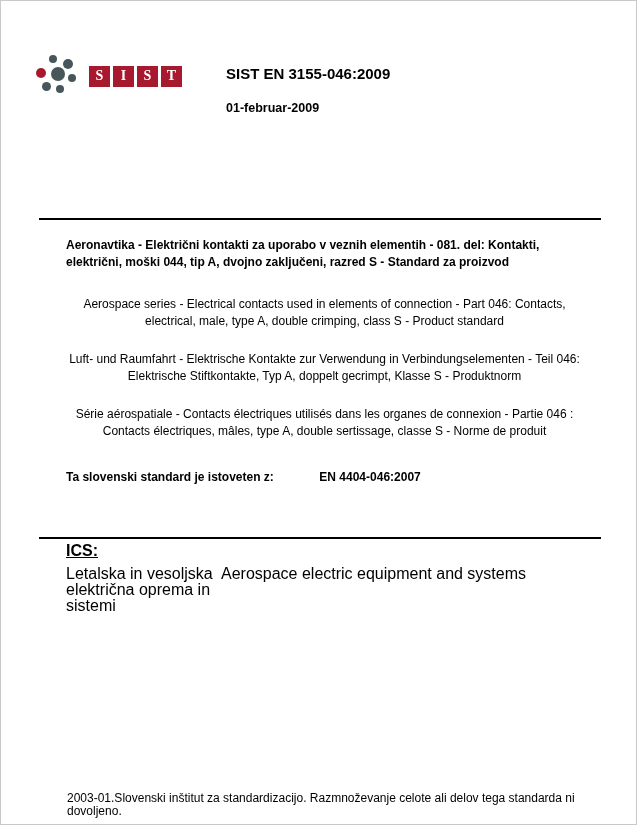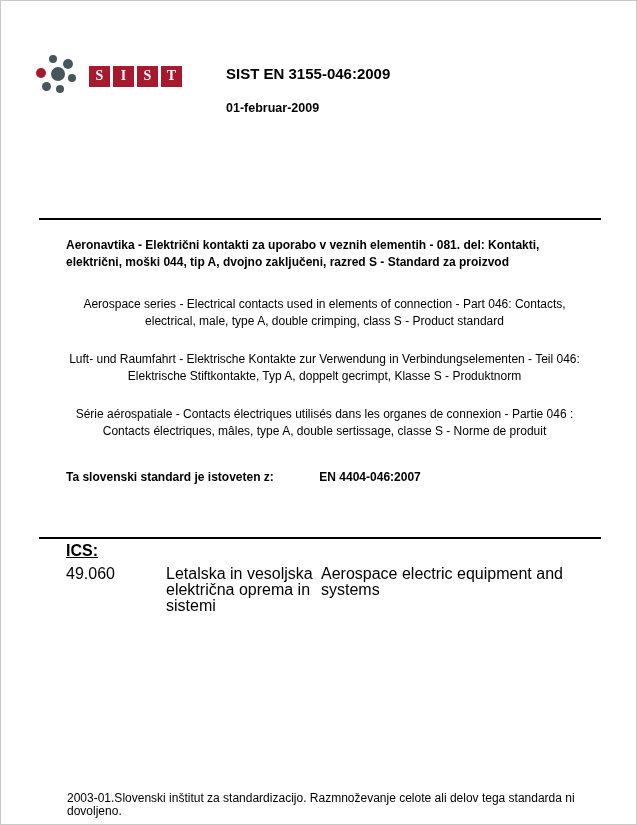--- a/index.html
+++ b/index.html
@@ -103,21 +103,20 @@
       <span class="equiv-label">Ta slovenski standard je istoveten z:</span>
       <span class="equiv-value">EN 4404-046:2007</span>
     </div>
   </div>
 
   <div class="rule rule-mid"></div>
 
   <div class="ics">
     <div class="ics-heading">ICS:</div>
     <div class="ics-row">
-      <span class="ics-code">49.060</span>
       <span class="ics-sl">Letalska in vesoljska električna oprema in sistemi</span>
       <span class="ics-en">Aerospace electric equipment and systems</span>
     </div>
   </div>
 
   <div class="bottom-note">2003-01.Slovenski inštitut za standardizacijo. Razmnoževanje celote ali delov tega standarda ni dovoljeno.</div>
 
 </div>
 
 </body></html>

